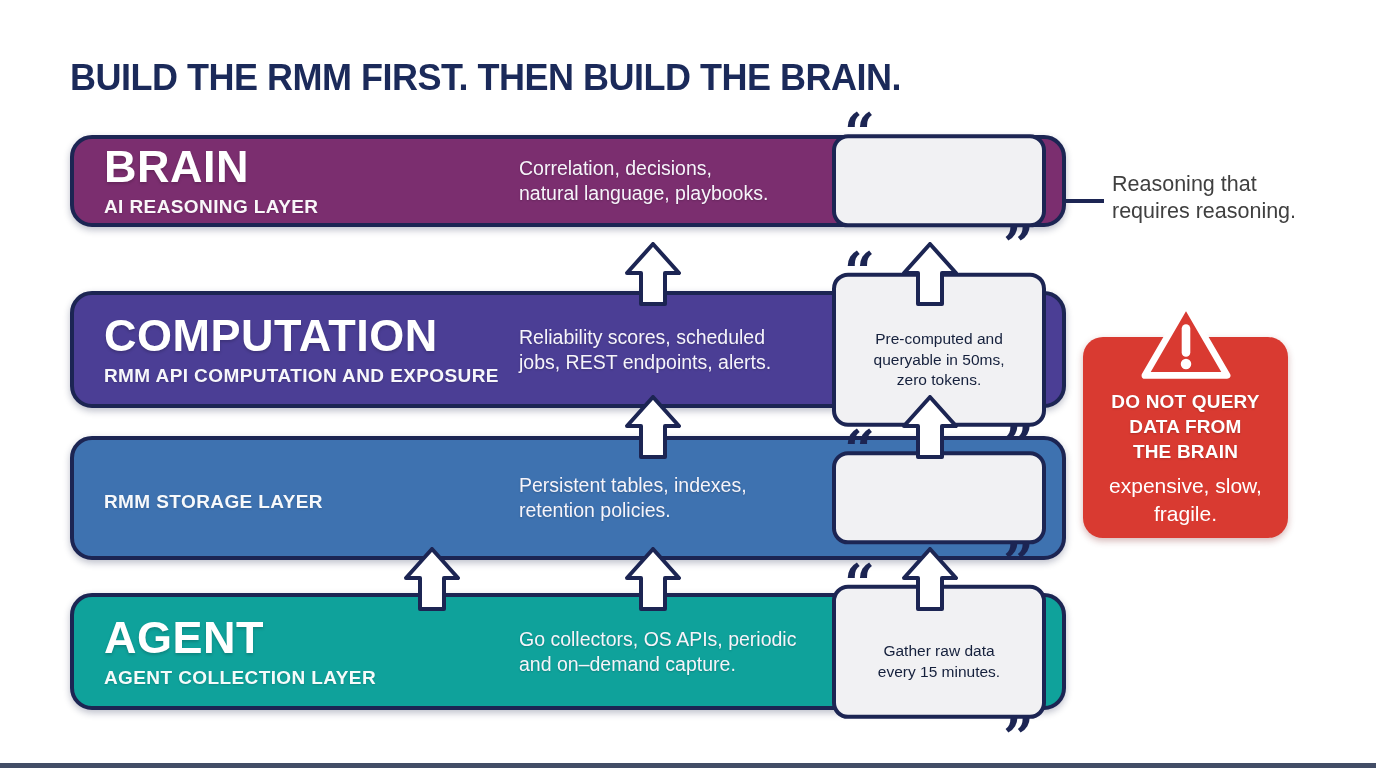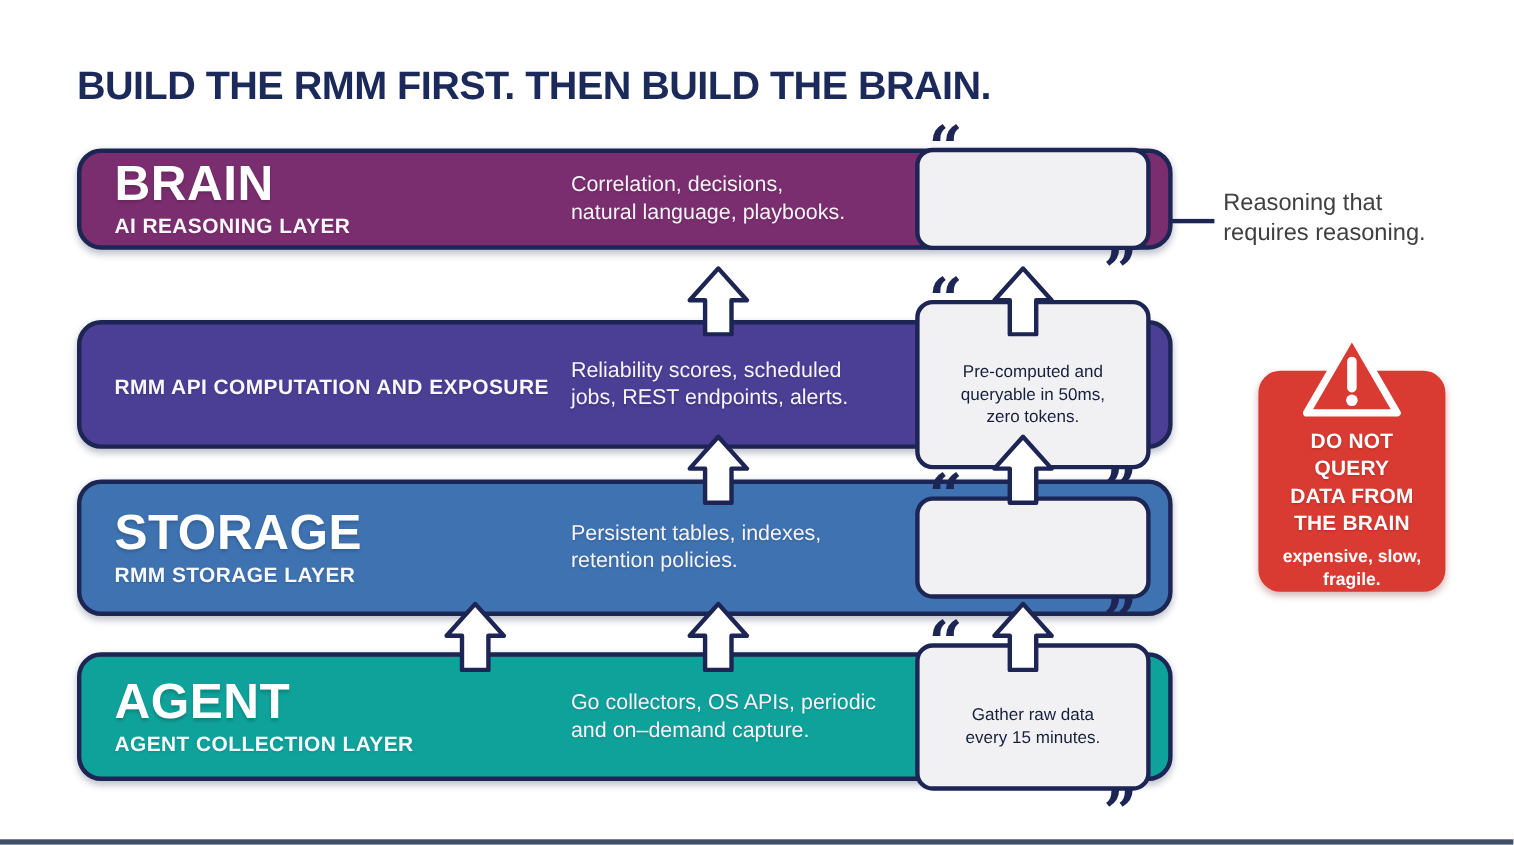--- a/index.html
+++ b/index.html
@@ -54,35 +54,35 @@
   .up-arrow{position:absolute;width:58px;height:64px;z-index:6;}
   .connector-line{
     position:absolute;left:1064px;top:199px;width:40px;height:4px;
     background:#1c2553;
   }
   .annotation-note{
     position:absolute;left:1112px;top:171px;
     font-size:21.5px;line-height:1.25;color:#404040;white-space:pre-line;
   }
   .warning-card{
-    position:absolute;left:1144px;top:337px;width:170px;height:201px;
+    position:absolute;left:1083px;top:337px;width:205px;height:201px;
     box-sizing:border-box;background:#d93a31;border-radius:20px;
     padding:52px 12px 0 12px;text-align:center;color:#ffffff;
     box-shadow:0 3px 7px rgba(120,20,20,0.3);
   }
   .warning-triangle{
     position:absolute;top:-39px;left:50%;transform:translateX(-50%);
     width:96px;height:86px;
   }
   .warning-title{
     font-size:19px;font-weight:bold;line-height:1.32;letter-spacing:0.2px;
     white-space:pre-line;text-shadow:0 1px 2px rgba(0,0,0,0.2);
   }
   .warning-subtitle{
-    margin-top:8px;font-size:16px;line-height:1.3;white-space:pre-line;font-weight:bold;
+    margin-top:8px;font-size:21px;line-height:1.3;white-space:pre-line;
   }
   .bottom-edge{
     position:absolute;left:0;bottom:0;width:100%;height:5px;
     background:#2e3a55;opacity:0.9;
   }
 </style>
 </head>
 <body>
 
 <div class="page-title">BUILD THE RMM FIRST. THEN BUILD THE BRAIN.</div>
@@ -95,36 +95,36 @@
   <div class="layer-desc">Correlation, decisions,
 natural language, playbooks.</div>
   <div class="quote-box">
     <span class="quote-mark quote-open">“</span>
     <span class="quote-mark quote-close">”</span>
   </div>
 </div>
 
 <div class="layer layer-computation" style="background: rgb(75, 62, 149);">
   <div class="layer-head">
+    <div class="layer-name">COMPUTATION</div>
     <div class="layer-sublabel">RMM API COMPUTATION AND EXPOSURE</div>
   </div>
   <div class="layer-desc">Reliability scores, scheduled
 jobs, REST endpoints, alerts.</div>
   <div class="quote-box">
     <span class="quote-mark quote-open">“</span>
     <span>Pre-computed and
 queryable in 50ms,
 zero tokens.</span>
     <span class="quote-mark quote-close">”</span>
   </div>
 </div>
 
 <div class="layer layer-storage" style="background: rgb(62, 114, 176);">
   <div class="layer-head">
-    <div class="layer-name">STORAGE</div>
     <div class="layer-sublabel">RMM STORAGE LAYER</div>
   </div>
   <div class="layer-desc">Persistent tables, indexes,
 retention policies.</div>
   <div class="quote-box">
     <span class="quote-mark quote-open">“</span>
     <span class="quote-mark quote-close">”</span>
   </div>
 </div>
 

